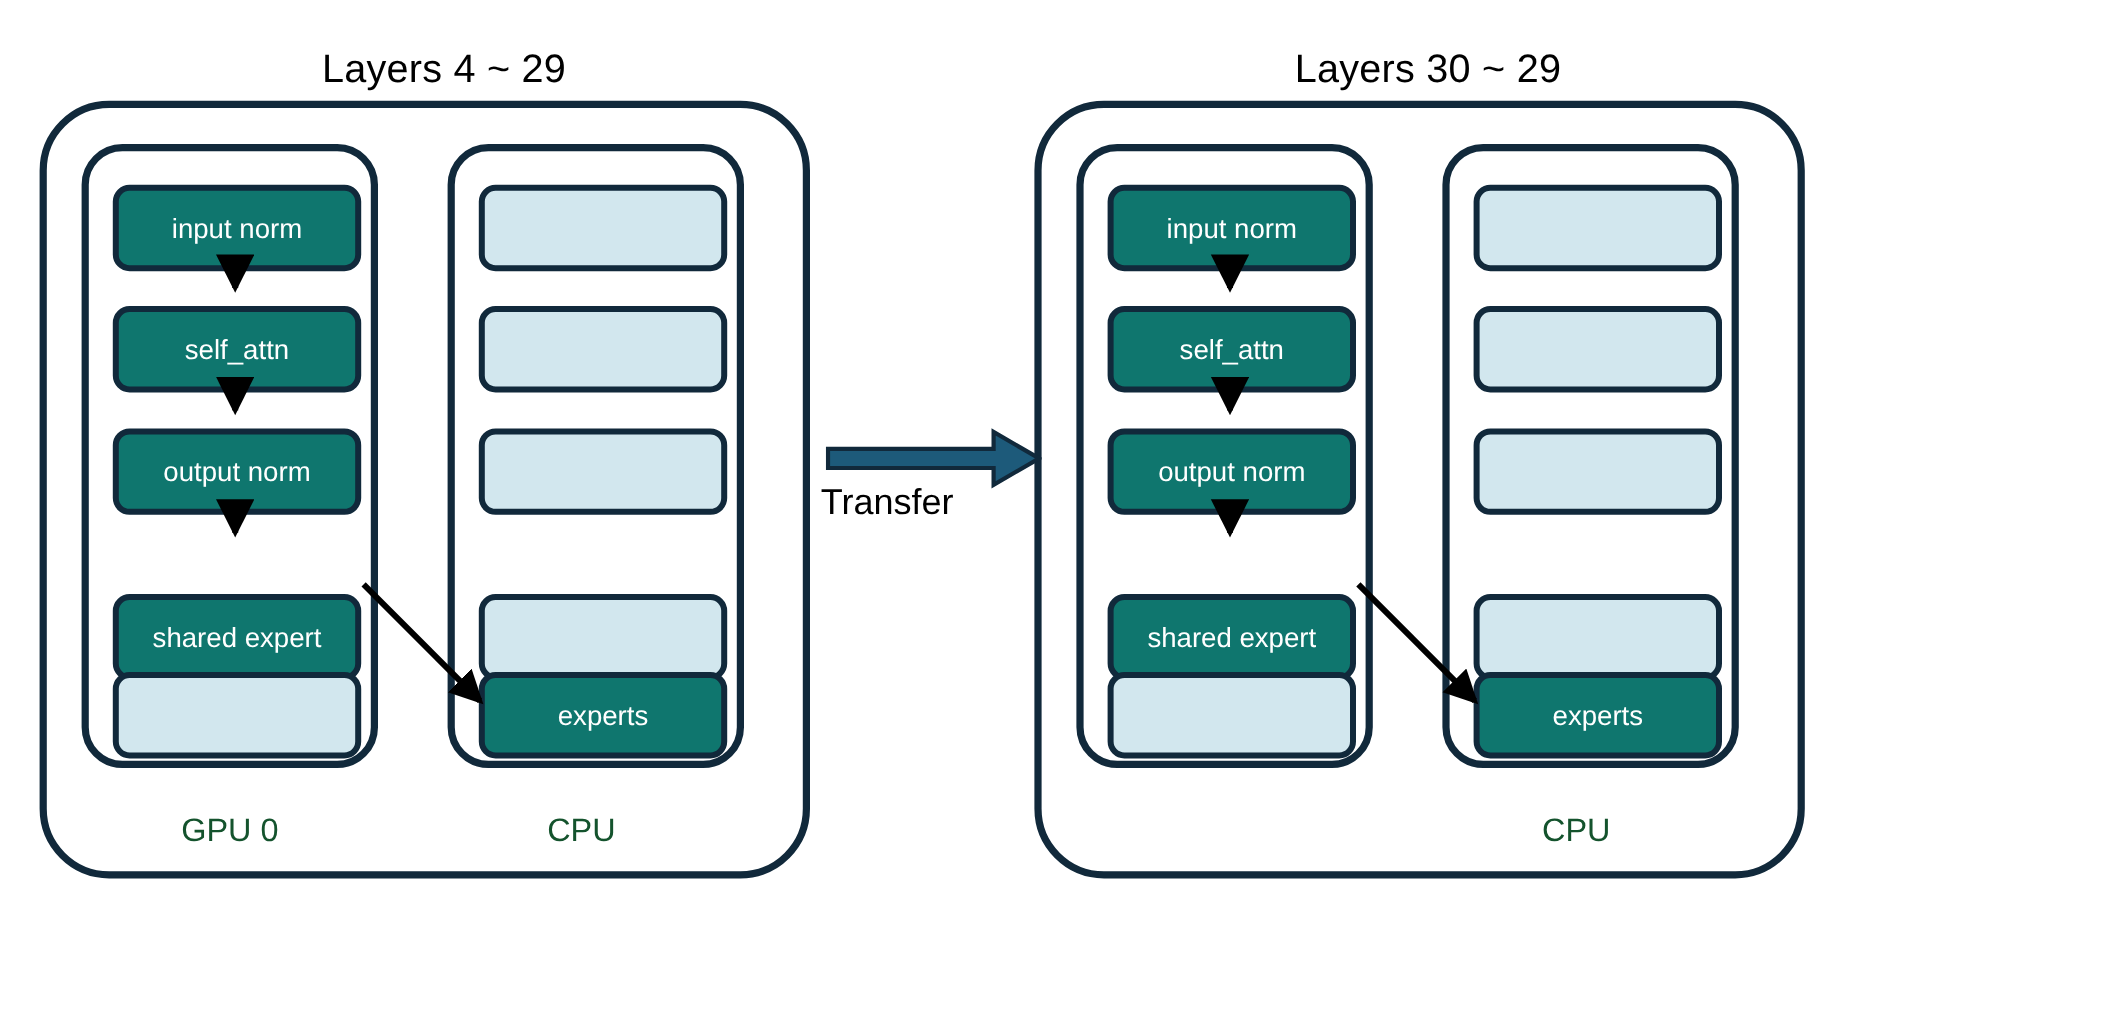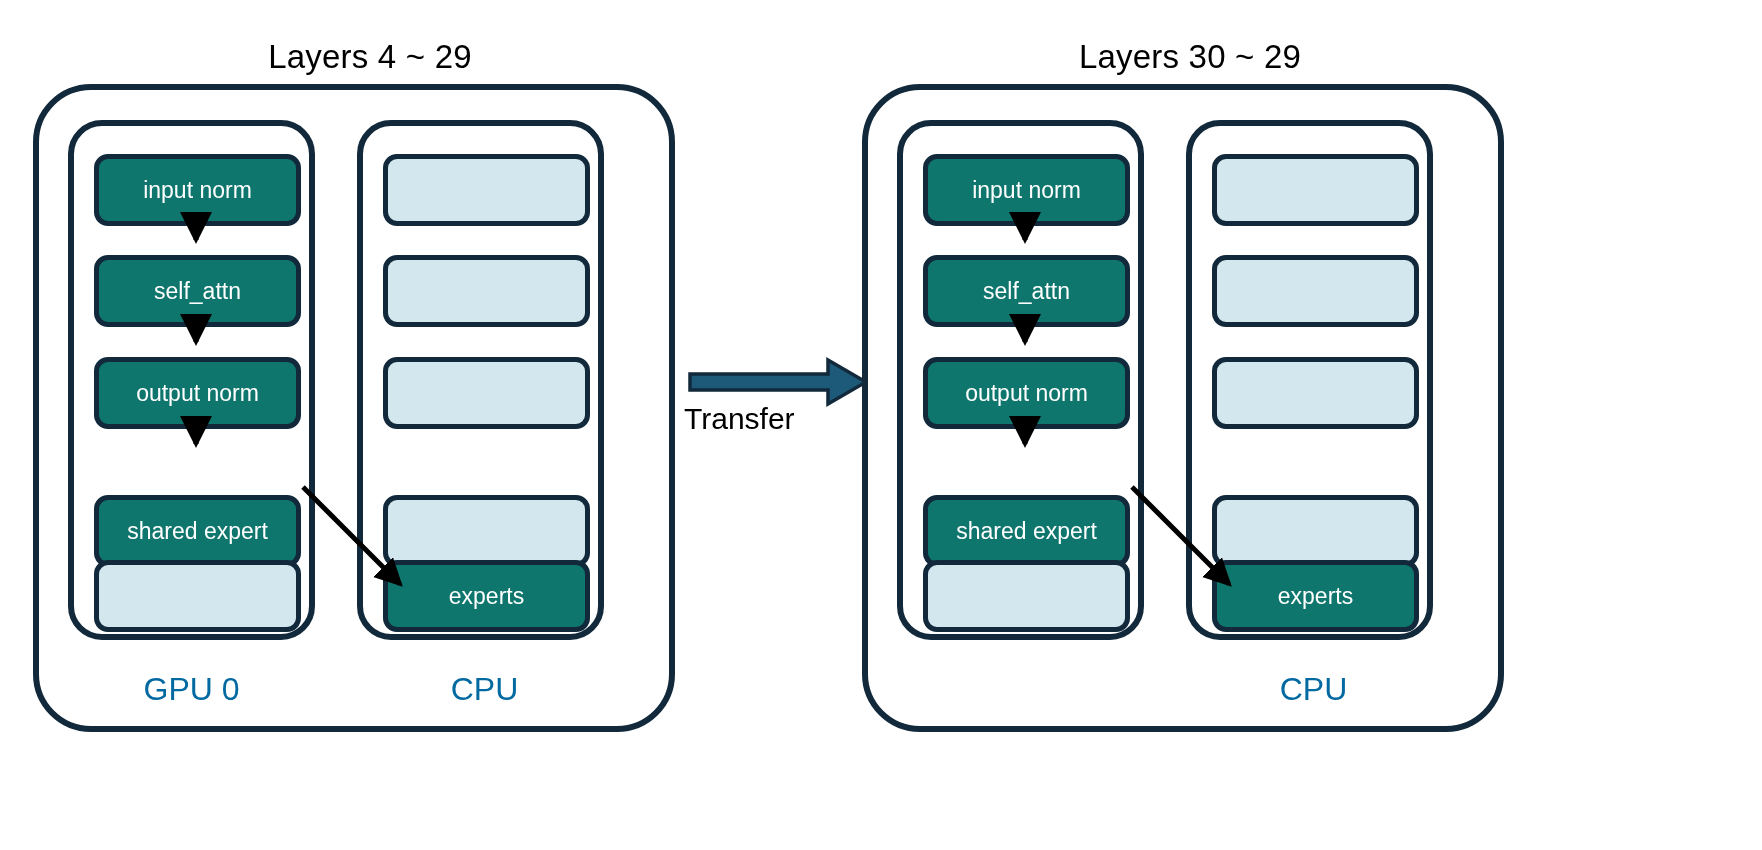--- a/index.html
+++ b/index.html
@@ -50,21 +50,21 @@
     position: absolute;
     box-sizing: border-box;
     border: 6px solid #11293b;
     border-radius: 34px;
     background: #ffffff;
     top: 30px;
     width: 247px;
     height: 520px;
   }
   .column.col-gpu { left: 29px; }
-  .column.col-cpu { left: 318px; padding-left: 47px; }
+  .column.col-cpu { left: 334px; padding-left: 47px; }
 
   
   .unit {
     position: absolute;
     box-sizing: border-box;
     left: 20px;
     width: 207px;
     height: 72px;
     border: 5px solid #11293b;
     border-radius: 14px;
@@ -81,22 +81,22 @@
   .slot0 { top: 28px; }
   .slot1 { top: 129px; }
   .slot2 { top: 231px; }
   .slot3 { top: 333px; margin-top: 36px; }
   .slot4 { top: 434px; }
 
   
   .device-label {
     position: absolute;
     bottom: 18px;
-    font-size: 32px;
-    color: #0369a1;
+    font-size: 27px;
+    color: #14532d;
     text-align: center;
     white-space: nowrap;
     width: 247px;
   }
   .device-label.lbl-gpu { left: 29px; }
   .device-label.lbl-cpu { left: 322px; }
 
   
   #transfer-arrow {
     position: absolute;

